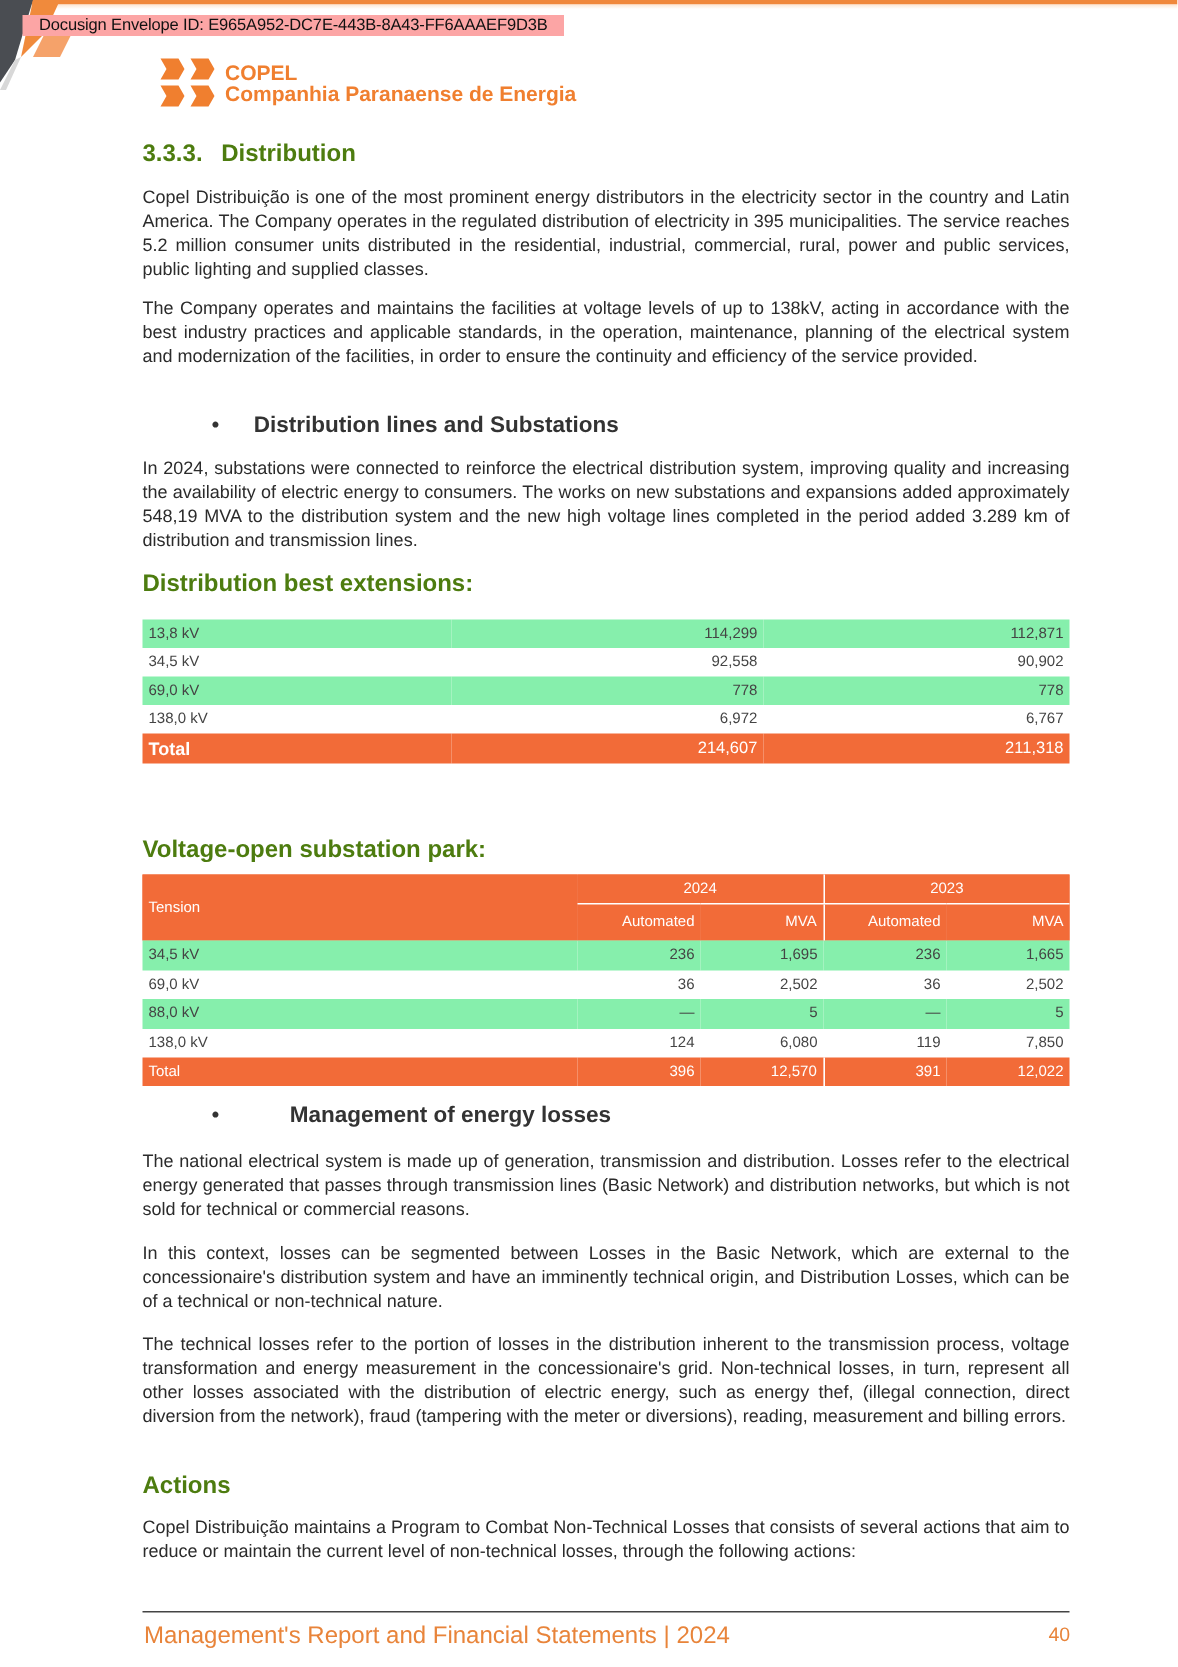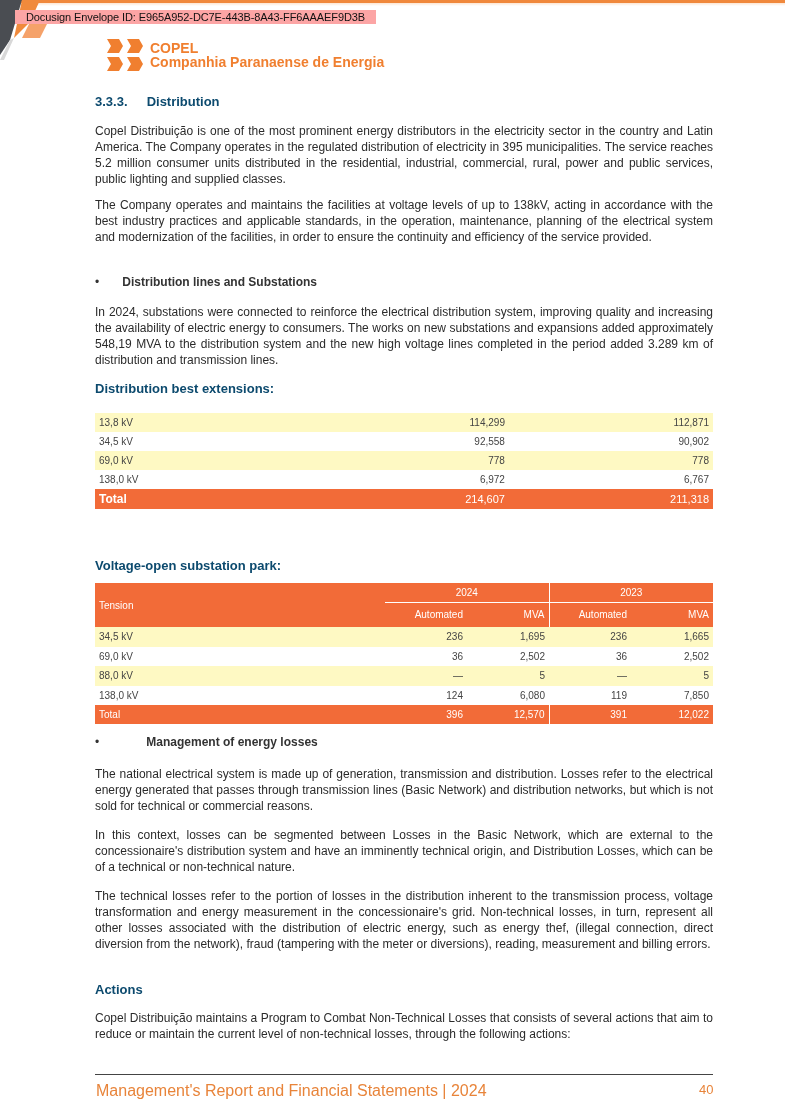--- a/index.html
+++ b/index.html
@@ -12,33 +12,33 @@
 
   .envelope-id { position: absolute; left: 15px; top: 10px; background: #fca5a5; font-size: 11px; color: #111; padding: 1px 11px; letter-spacing: -0.1px; }
 
   .logo { position: absolute; left: 106px; top: 38px; display: flex; align-items: center; }
   .logo-mark { width: 38px; height: 34px; margin-right: 6px; }
   .logo-text { color: #f07f2f; font-weight: bold; line-height: 14px; }
   .logo-text .l1 { font-size: 14px; }
   .logo-text .l2 { font-size: 14px; }
 
   .content { position: absolute; left: 95px; top: 0; width: 618px; }
-  .heading { position: absolute; font-size: 13px; font-weight: bold; color: #0c4a6e; }
+  .heading { position: absolute; font-size: 16px; font-weight: bold; color: #4d7c0f; }
   .heading .num { display: inline-block; width: 48px; }
   .para { position: absolute; width: 618px; font-size: 12px; line-height: 16px; text-align: justify; color: #2b2b2b; }
-  .bullet-head { position: absolute; font-size: 12px; font-weight: bold; color: #333; }
+  .bullet-head { position: absolute; font-size: 15px; font-weight: bold; color: #333; margin-left: 46px; }
   .bullet-head .dot { display: inline-block; font-weight: normal; }
 
   table { border-collapse: collapse; width: 618px; font-size: 10px; color: #444; }
   .t1 { position: absolute; top: 413px; }
   .t2 { position: absolute; top: 583px; }
   th, td { padding: 0 4px; }
   .hdr { background: #f26b38; color: #fff; font-weight: normal; }
   .tot { background: #f26b38; color: #fff; }
-  .alt { background: #fef9c3; margin-left: 12px; }
+  .alt { background: #86efac; margin-left: 12px; }
   .num-cell { text-align: right; }
   .t1 tr.h td { height: 28px; vertical-align: bottom; padding-bottom: 2px; line-height: 11px; }
   .t1 tr.r td { height: 19px; }
   .t1 tr.tot td { height: 20px; font-size: 11px; }
   .t1 tr.tot td.lbl { font-weight: bold; font-size: 12px; }
 
   .t2 tr.h1 td { height: 19px; text-align: center; }
   .t2 tr.h2 td { height: 25px; }
   .t2 tr.r td { height: 19.5px; }
   .t2 tr.tot td { height: 19px; }

